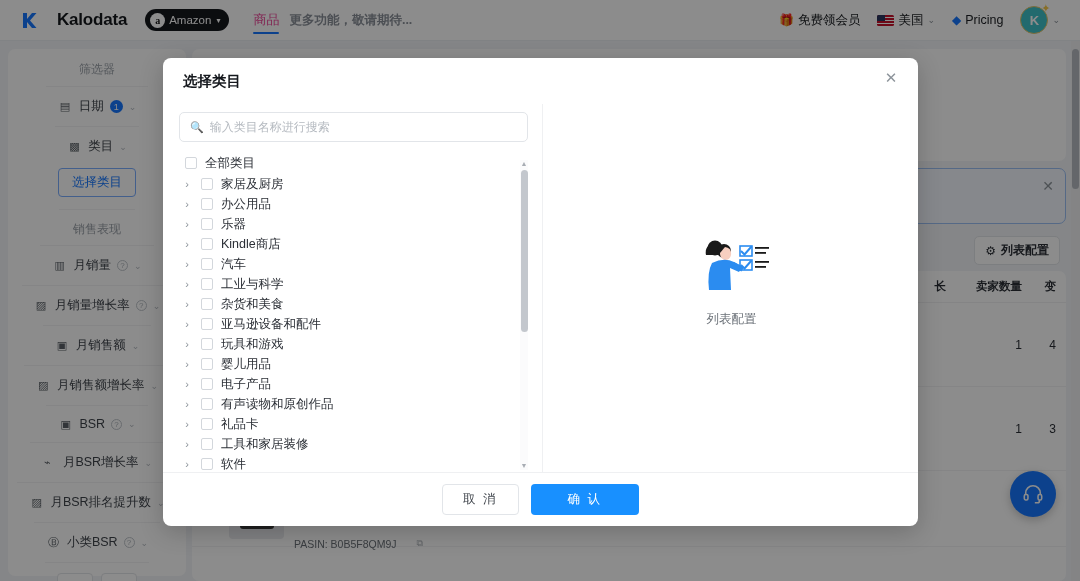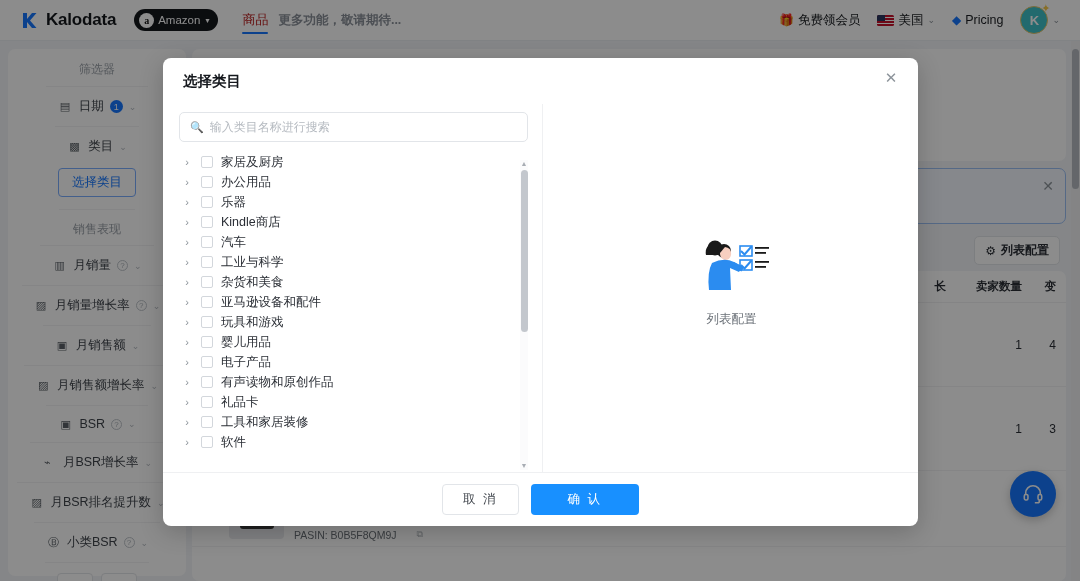--- a/index.html
+++ b/index.html
@@ -14,41 +14,41 @@
   
   .page { position: absolute; inset: 0; background: #f2f4f7; }
 
   
   .header {
     position: absolute; top: 0; left: 0; right: 0; height: 41px;
     background: #ffffff; display: flex; align-items: center;
     padding: 0 14px; z-index: 3;
     border-bottom: 1px solid #eceff3;
   }
-  .logo-wrap { display: flex; align-items: center; gap: 7px; margin-left: 6px; }
+  .logo-wrap { display: flex; align-items: center; gap: 18px; margin-left: 6px; }
   .logo-mark { width: 19px; height: 19px; position: relative; }
   .logo-mark svg { display: block; }
   .logo-text { font-size: 17px; font-weight: bold; color: #15181d; letter-spacing: -0.2px; }
   .amz-pill {
     margin-left: 18px; height: 22px; border-radius: 11px; background: #15181d;
     color: #fff; display: flex; align-items: center; gap: 4px;
     padding: 0 9px 0 5px; font-size: 11.5px;
   }
   .amz-badge {
     width: 15px; height: 15px; border-radius: 50%; background: #fff; color: #111;
     font-size: 10px; font-weight: bold; display: flex; align-items: center; justify-content: center;
     font-family: "Liberation Serif", serif;
   }
   .amz-caret { font-size: 8px; margin-left: 1px; }
   .nav { display: flex; align-items: center; margin-left: 24px; gap: 26px; height: 100%; }
   .nav-item {
     font-size: 13px; color: #1a1d21; height: 100%; display: flex; align-items: center;
     position: relative; font-weight: 500;
   }
-  .nav-item.active { color: #b91c1c; }
+  .nav-item.active { color: #ec4899; }
   .nav-item.active::after {
     content: ""; position: absolute; bottom: 6px; left: 0; right: 0; height: 2.5px;
     background: #1677ff; border-radius: 2px;
   }
   .nav-muted { font-size: 12.5px; color: #8a9099; margin-left: 10px; font-weight: bold; }
   .hdr-right { margin-left: auto; display: flex; align-items: center; gap: 17px; padding-right: 6px; }
   .hdr-link { display: flex; align-items: center; gap: 4px; font-size: 12.5px; color: #1a1d21; font-weight: 500; }
   .gift-ico { color: #ff5a5f; font-size: 12px; }
   .flag {
     width: 17px; height: 11px; border-radius: 1.5px; overflow: hidden;
@@ -131,21 +131,21 @@
   .rank-badge {
     width: 15px; height: 15px; border-radius: 3px; background: #15181d; color: #fff;
     font-size: 9px; display: flex; align-items: center; justify-content: center;
     font-family: "Liberation Serif", serif; font-weight: bold;
   }
   .thumb {
     width: 55px; height: 55px; border-radius: 4px; background: #e9ebee;
     display: flex; align-items: center; justify-content: center; overflow: hidden;
   }
   .pname { font-size: 12.5px; color: #15181d; font-weight: 600; }
-  .pmeta { font-size: 10.5px; color: #6a7077; margin-top: 3px; display: flex; align-items: center; gap: 20px; text-align: right; }
+  .pmeta { font-size: 10.5px; color: #6a7077; margin-top: 12px; display: flex; align-items: center; gap: 20px; text-align: right; }
   .copy-ico { font-size: 9px; color: #aab0b6; }
   .num-blue { color: #1677ff; font-weight: 600; }
   .num-red { color: #e23b2e; }
 
   
   .fab {
     position: absolute; right: 16px; bottom: 64px; width: 46px; height: 46px;
     border-radius: 50%; background: #1677ff; color: #fff;
     display: flex; align-items: center; justify-content: center; z-index: 4;
     box-shadow: 0 3px 10px rgba(0,0,0,.22);
@@ -443,20 +443,24 @@
 
     <div class="modal-body">
 
       <div class="panel-left">
         <div class="search-box">
           <span class="sicon">🔍</span>
           <input type="text" placeholder="输入类目名称进行搜索" style="">
         </div>
 
         <div class="cat-scroll">
+          <div class="cat-item root">
+            <span class="cbx"></span>
+            <span class="cat-label root">全部类目</span>
+          </div>
 
           <div class="cat-item">
             <span class="cat-caret">›</span>
             <span class="cbx"></span>
             <span class="cat-label">家居及厨房</span>
           </div>
           <div class="cat-item">
             <span class="cat-caret">›</span>
             <span class="cbx"></span>
             <span class="cat-label">办公用品</span>

